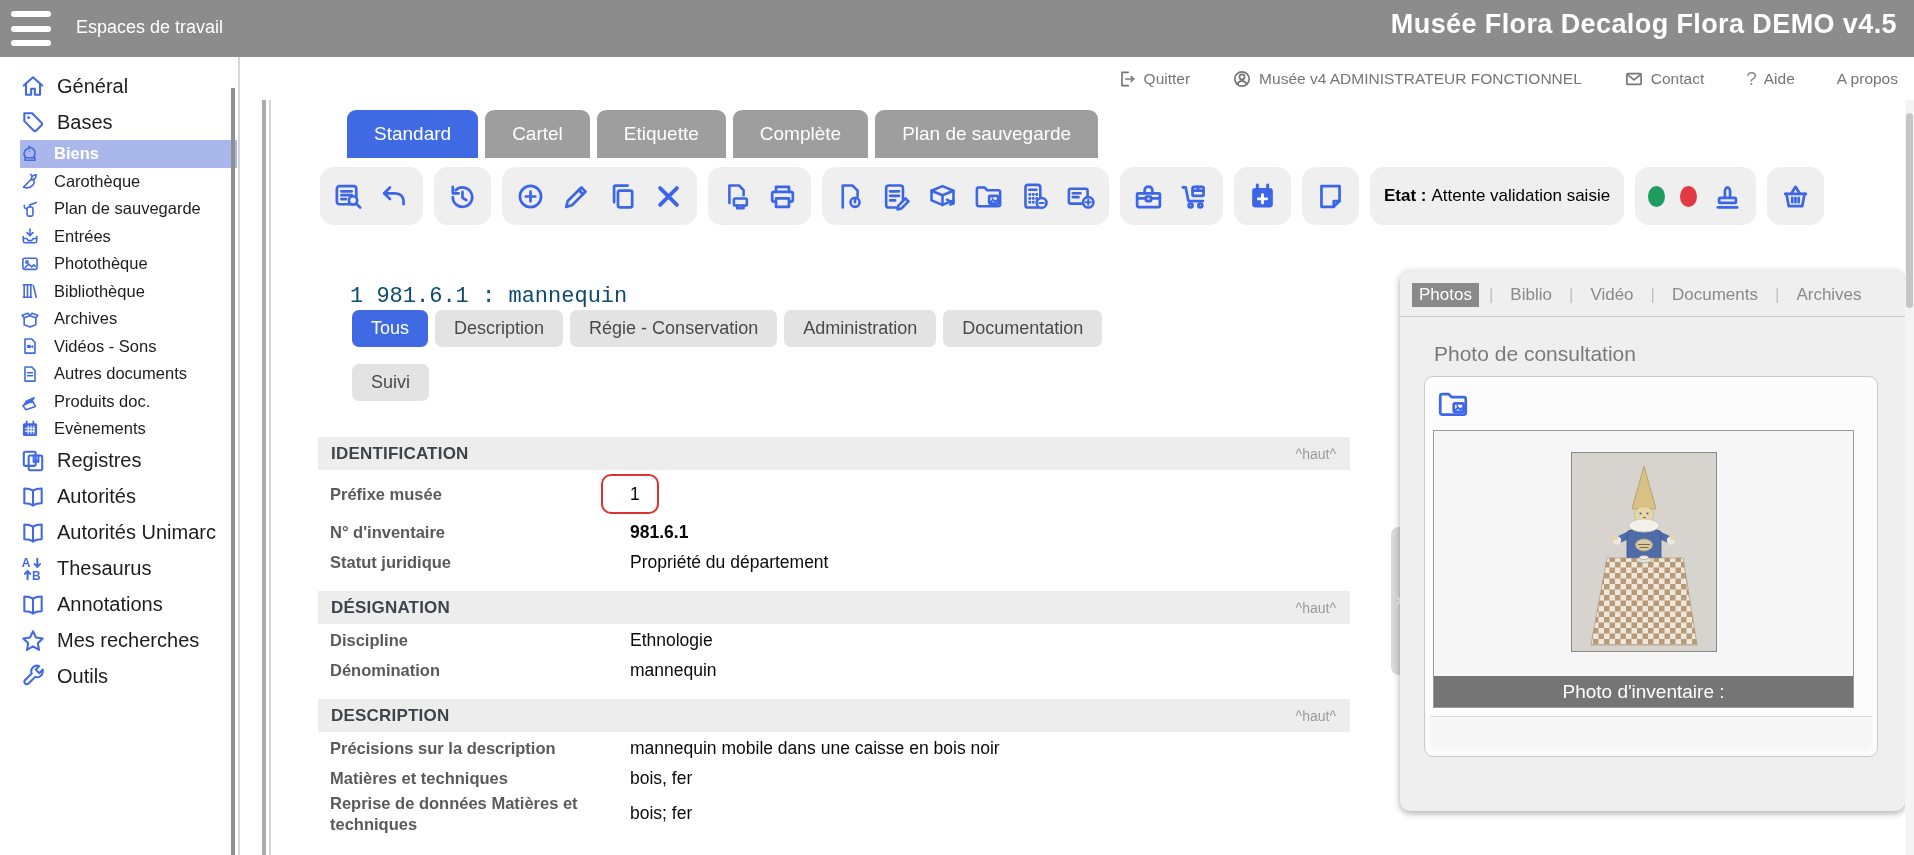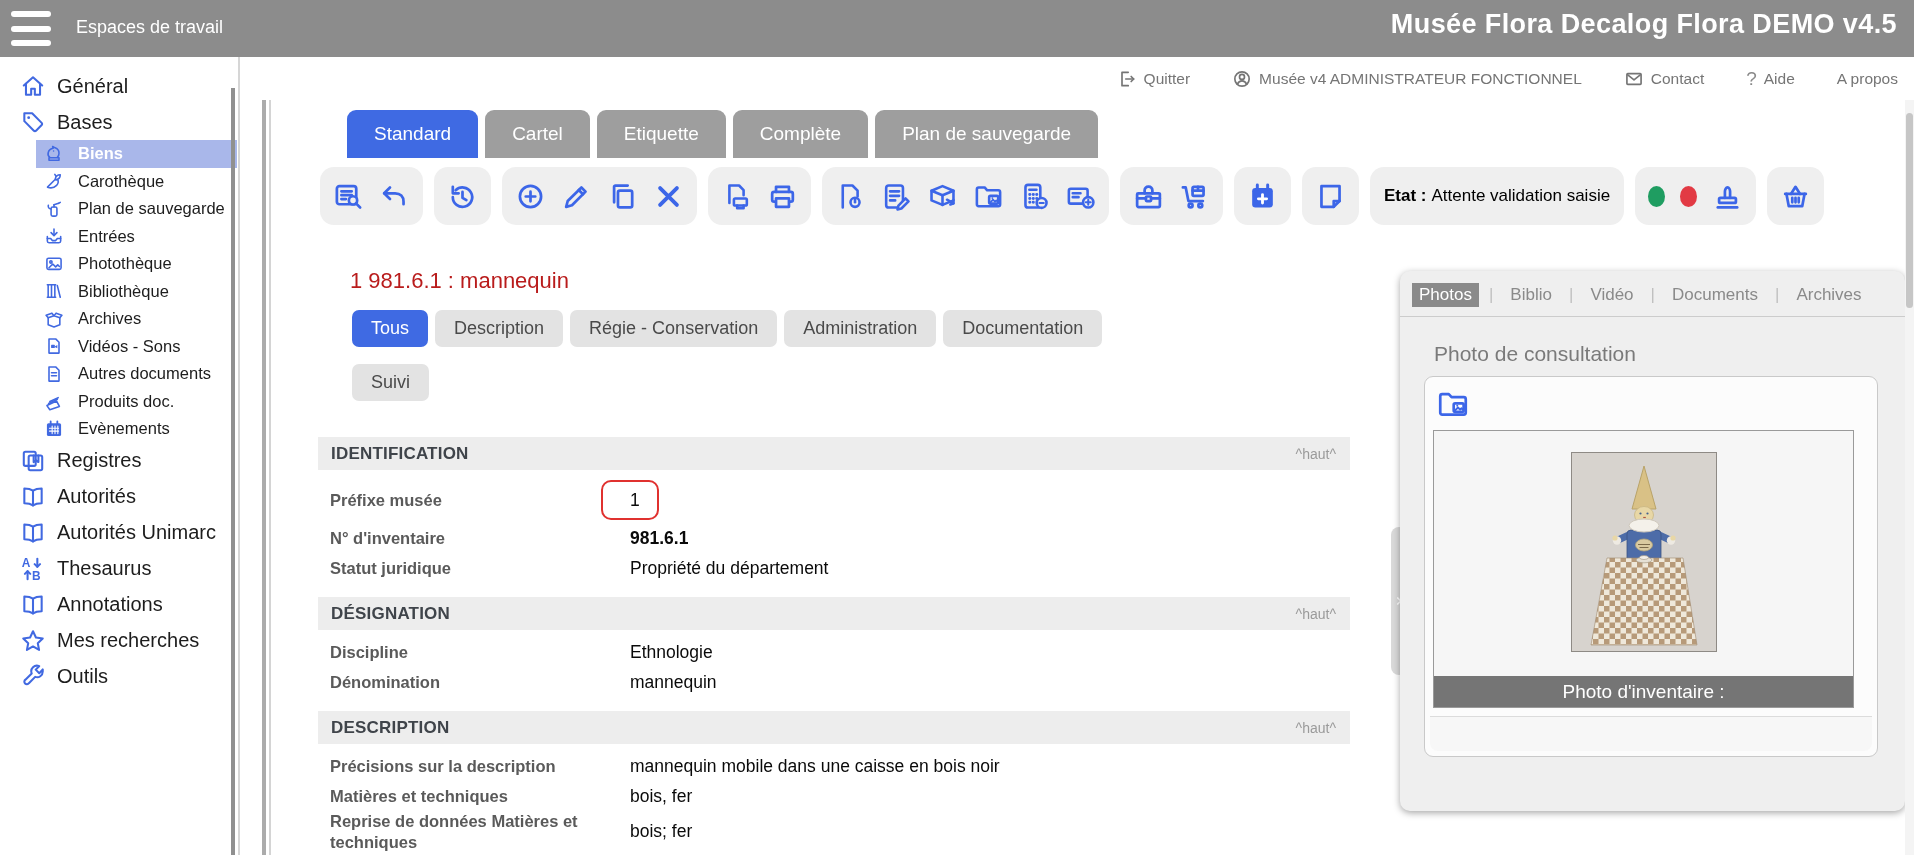--- a/index.html
+++ b/index.html
@@ -18,21 +18,21 @@
   .hdr{position:absolute;top:57px;right:16px;height:44px;display:flex;align-items:center;gap:42px;color:#757575;font-size:15.5px;white-space:nowrap;}
   .hitem{display:flex;align-items:center;gap:7px;cursor:pointer;}
   .hic{width:20px;height:20px;color:#757575;}
   .qmark{font-size:19px;color:#8a8a8a;}
 
   
   .sidebar{position:absolute;left:0;top:57px;width:237px;bottom:0;padding-top:11px;box-sizing:border-box;overflow:hidden;}
   .sb-row{display:flex;align-items:center;cursor:pointer;white-space:nowrap;}
   .lvl0{height:36px;padding-left:20px;gap:11px;font-size:20px;color:#1d1d1d;}
   .lvl0 .sb-ic{width:26px;height:26px;color:#4169e1;flex:none;}
-  .lvl1{height:27.5px;margin-left:36px;padding-left:8px;gap:14px;font-size:16.5px;color:#1d1d1d;}
+  .lvl1{height:27.5px;margin-left:20px;gap:14px;font-size:16.5px;color:#1d1d1d;}
   .lvl1 .sb-ic{width:20px;height:20px;color:#4169e1;flex:none;}
   .sb-row.sel{background:#a9b7ea;color:#fff;font-weight:bold;}
   #sb-thumb{position:absolute;left:231px;top:88px;width:4px;height:767px;background:#909090;}
   #divider{position:absolute;left:238px;top:57px;width:2px;bottom:0;background:#d6d6d6;}
   #split1{position:absolute;left:262px;top:100px;width:4px;bottom:0;background:#ababab;}
   #split2{position:absolute;left:269px;top:100px;width:2px;bottom:0;background:#d4d4d4;}
 
   
   .vtabs{position:absolute;left:347px;top:110px;display:flex;gap:7px;height:48px;}
   .vtab{display:flex;align-items:center;padding:0 27px;font-size:19px;color:#fff;background:#9e9e9e;border-radius:9px 9px 0 0;cursor:pointer;white-space:nowrap;}
@@ -42,31 +42,31 @@
   .toolbar{position:absolute;left:320px;top:167px;display:flex;gap:11px;height:58px;align-items:stretch;}
   .tb-group{background:#efefef;border-radius:14px;display:flex;align-items:center;gap:15px;padding:0 13px;}
   .tb-btn{width:31px;height:31px;color:#3c66e8;cursor:pointer;flex:none;}
   .tb-etat{font-size:17px;color:#000;gap:5px;padding:0 14px;white-space:nowrap;}
   .etat-label{font-weight:bold;}
   .dot{width:17px;height:21px;border-radius:50%;cursor:pointer;flex:none;}
   .dot.green{background:#1f9d61;}
   .dot.red{background:#e23a44;}
 
   
-  .record-title{position:absolute;left:350px;top:268px;font-size:22px;color:#b91c1c;}
+  .record-title{position:absolute;left:350px;top:284px;font-size:22px;color:#0c4a6e;font-family:Liberation Mono, monospace;}
   .rtabs{position:absolute;left:352px;display:flex;gap:7px;height:37px;}
   #rtabs1{top:310px;}
   #rtabs2{top:364px;}
   .rtab{display:flex;align-items:center;padding:0 19px;font-size:18px;background:#e3e3e3;color:#4a4a4a;border-radius:7px;cursor:pointer;white-space:nowrap;}
   .rtab.active{background:#3f6ae3;color:#fff;}
 
   
   .sections{position:absolute;left:318px;top:437px;width:1032px;}
   .section{margin-bottom:14px;}
-  .band{height:33px;background:#ededed;display:flex;align-items:center;justify-content:space-between;padding:0 14px 0 13px;margin-bottom:7px;}
+  .band{height:33px;background:#ededed;display:flex;align-items:center;justify-content:space-between;padding:0 14px 0 13px;margin-bottom:1px;}
   .band-title{font-weight:bold;font-size:17px;color:#3f444a;letter-spacing:.2px;}
   .haut{font-size:14px;color:#9a9a9a;cursor:pointer;text-decoration:none;}
   .frow{display:flex;align-items:center;min-height:30px;padding-left:12px;}
   .frow.hl{min-height:46px;}
   .flabel{width:300px;flex:none;font-weight:bold;font-size:16.5px;color:#5a5a5a;line-height:1.25;}
   .fvalue{font-size:17.5px;color:#0a0a0a;line-height:1.3;}
   .fvalue .bold{font-weight:bold;}
   .red-box{display:inline-flex;align-items:center;min-width:58px;height:40px;border:2.5px solid #e0312f;border-radius:10px;padding-left:27px;margin-left:-29px;box-sizing:border-box;}
 
   

